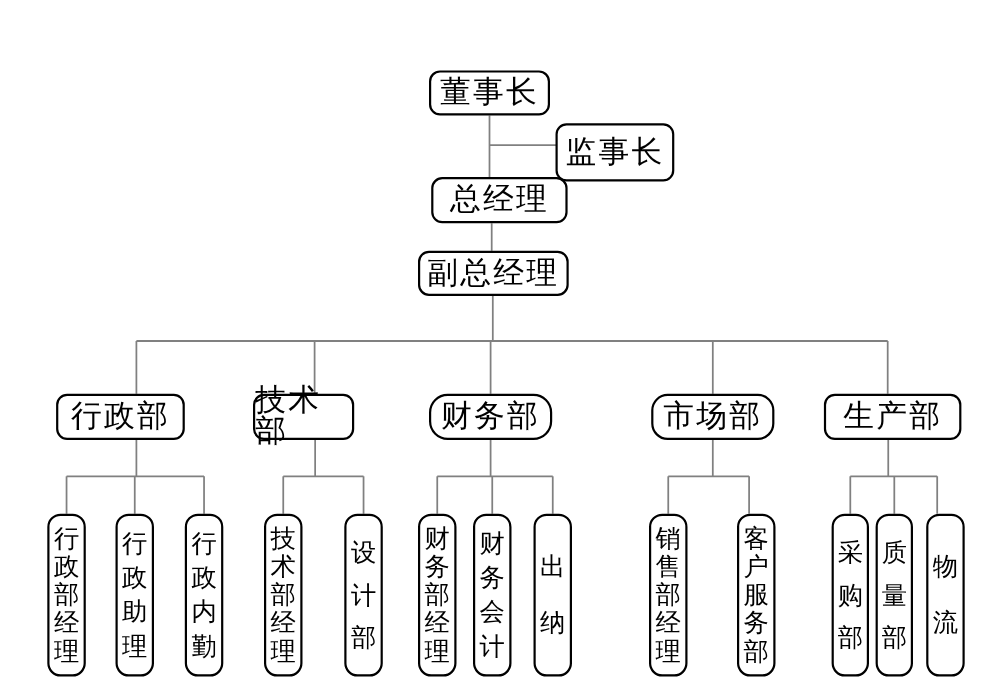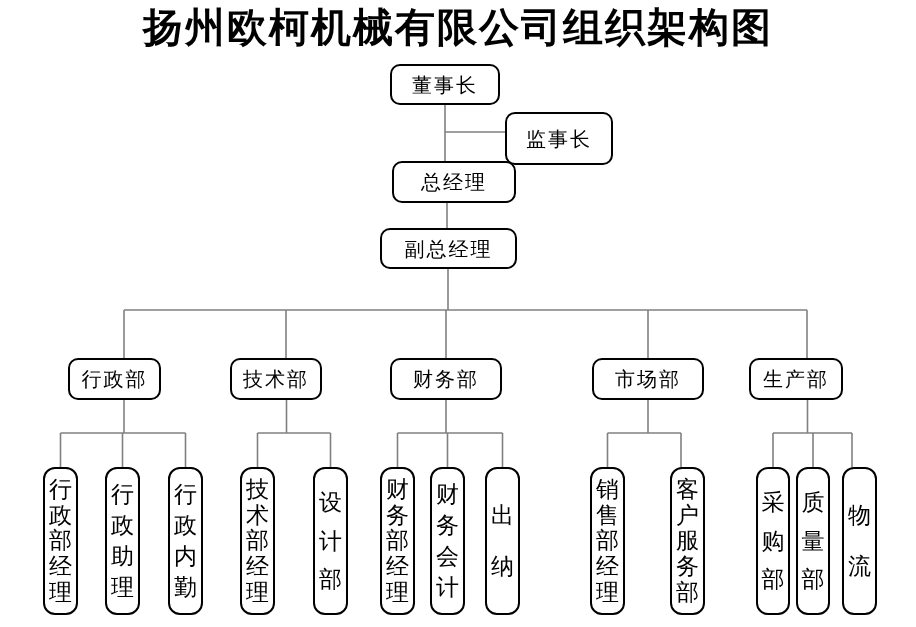--- a/index.html
+++ b/index.html
@@ -33,34 +33,34 @@
   }
   .box {
     position: absolute;
     box-sizing: border-box;
     border: 2.5px solid #000;
     border-radius: 10px;
     background: #fff;
     display: flex;
     align-items: center;
     justify-content: center;
-    font-size: 20px;
+    font-size: 28px;
     letter-spacing: 2px;
     line-height: 1;
     height: 42px;
   }
   #chairman  { left: 390px; top:  64px; width: 110px; height: 41px; }
   #supervisor{ left: 505px; top: 112px; width: 108px; height: 53px; }
   #gm        { left: 392px; top: 161px; width: 124px; height: 42px; }
   #dgm       { left: 380px; top: 228px; width: 137px; height: 41px; text-align: center; }
-  #dept-admin   { left:  68px; top: 358px; width: 93px; }
+  #dept-admin   { left:  51px; top: 358px; width: 117px; }
   #dept-tech    { left: 230px; top: 358px; width: 92px; }
-  #dept-finance { left: 390px; top: 358px; width: 112px; }
-  #dept-market  { left: 592px; top: 358px; width: 112px; }
-  #dept-prod    { left: 749px; top: 358px; width: 94px; }
+  #dept-finance { left: 390px; top: 358px; width: 112px; border-radius: 17px; }
+  #dept-market  { left: 592px; top: 358px; width: 112px; border-radius: 15px; }
+  #dept-prod    { left: 749px; top: 358px; width: 125px; }
   .vbox {
     position: absolute;
     box-sizing: border-box;
     top: 467px;
     width: 35px;
     height: 148px;
     border: 2.5px solid #000;
     border-radius: 12px;
     background: #fff;
     display: flex;
@@ -83,21 +83,20 @@
   #c-cust-svc    { left: 670px; }
   #c-purchase    { left: 756px; width: 34px; }
   #c-quality     { left: 796px; width: 34px; }
   #c-logistics   { left: 842px; }
 </style>
 </head>
 <body>
 
 <div class="stage">
 
-  <div class="title">扬州欧柯机械有限公司组织架构图</div>
 
   <svg class="connectors" viewBox="0 0 916 627" xmlns="http://www.w3.org/2000/svg">
     <g stroke="#808080" stroke-width="1.6" fill="none">
 
       <line x1="445" y1="105" x2="445" y2="161"></line>
       <line x1="445" y1="132" x2="506" y2="132"></line>
       <line x1="447" y1="203" x2="447" y2="228"></line>
       <line x1="448" y1="269" x2="448" y2="310"></line>
 
       <line x1="124" y1="310" x2="807" y2="310"></line>

